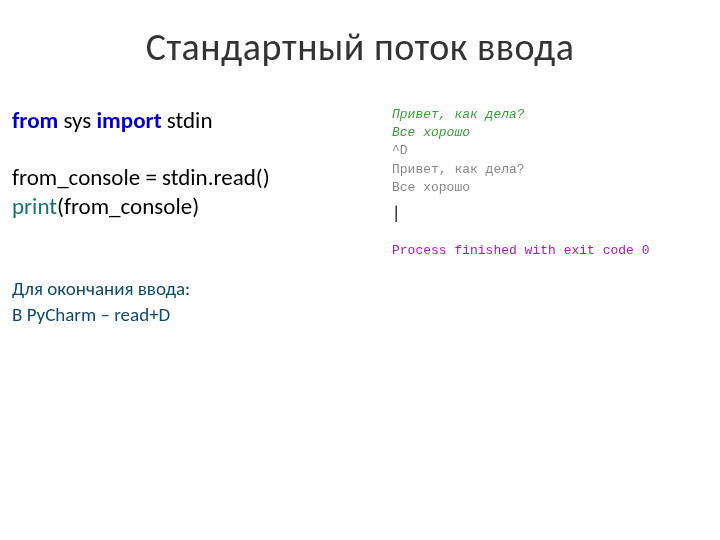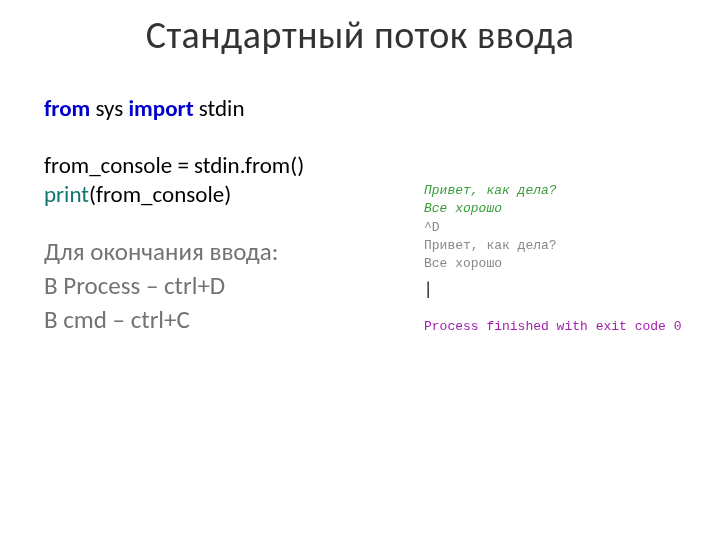--- a/index.html
+++ b/index.html
@@ -9,43 +9,42 @@
       background: #fff;
       font-family: Calibri, Arial, sans-serif;
       color: #000;
       position: relative;
     }
     .title {
       text-align: center;
       font-size: 38px;
       font-weight: 400;
       color: #333;
-      padding-top: 12px;
+      padding-top: 24px;
       letter-spacing: 0.5px;
     }
     .content {
       display: flex;
-      padding: 36px 28px 0 44px;
-      align-items: flex-end;
+      padding: 36px 28px 0 12px;
     }
     .left {
       flex: 0 0 355px;
     }
     .code {
       font-size: 23px;
       line-height: 1.25;
       color: #000;
     }
     .kw { color: #0000cc; font-weight: 700; }
     .fn { color: #0f766e; }
     .notes {
-      margin-top: 27px;
-      font-size: 25px;
+      margin-top: 56px;
+      font-size: 19px;
       line-height: 1.35;
-      color: #737373;
+      color: #0c4a6e;
     }
     .right {
       flex: 1;
       padding-left: 8px;
       margin-left: 17px;
     }
     .console {
       font-family: "Courier New", Courier, monospace;
       font-size: 13px;
       line-height: 1.4;
@@ -69,30 +68,29 @@
 <div class="title">Стандартный поток ввода</div>
 
 <div class="content">
 
   <div class="left">
     <div class="code">
       <div>
         <span class="kw">from</span><span> sys </span><span class="kw">import</span><span> stdin</span>
       </div>
       <div style="height:28px"></div>
-      <div>from_console = stdin.from()</div>
+      <div>from_console = stdin.read()</div>
       <div>
         <span class="fn">print</span><span>(from_console)</span>
       </div>
     </div>
 
     <div class="notes">
       <div>Для окончания ввода:</div>
-      <div>В Process – ctrl+D</div>
-      <div>В cmd – ctrl+C</div>
+      <div>В PyCharm – read+D</div>
     </div>
   </div>
 
   <div class="right">
     <div class="console">
       <div class="con-input">Привет, как дела?</div>
       <div class="con-input">Все хорошо</div>
       <div class="con-line">^D</div>
       <div class="con-line">Привет, как дела?</div>
       <div class="con-line">Все хорошо</div>

